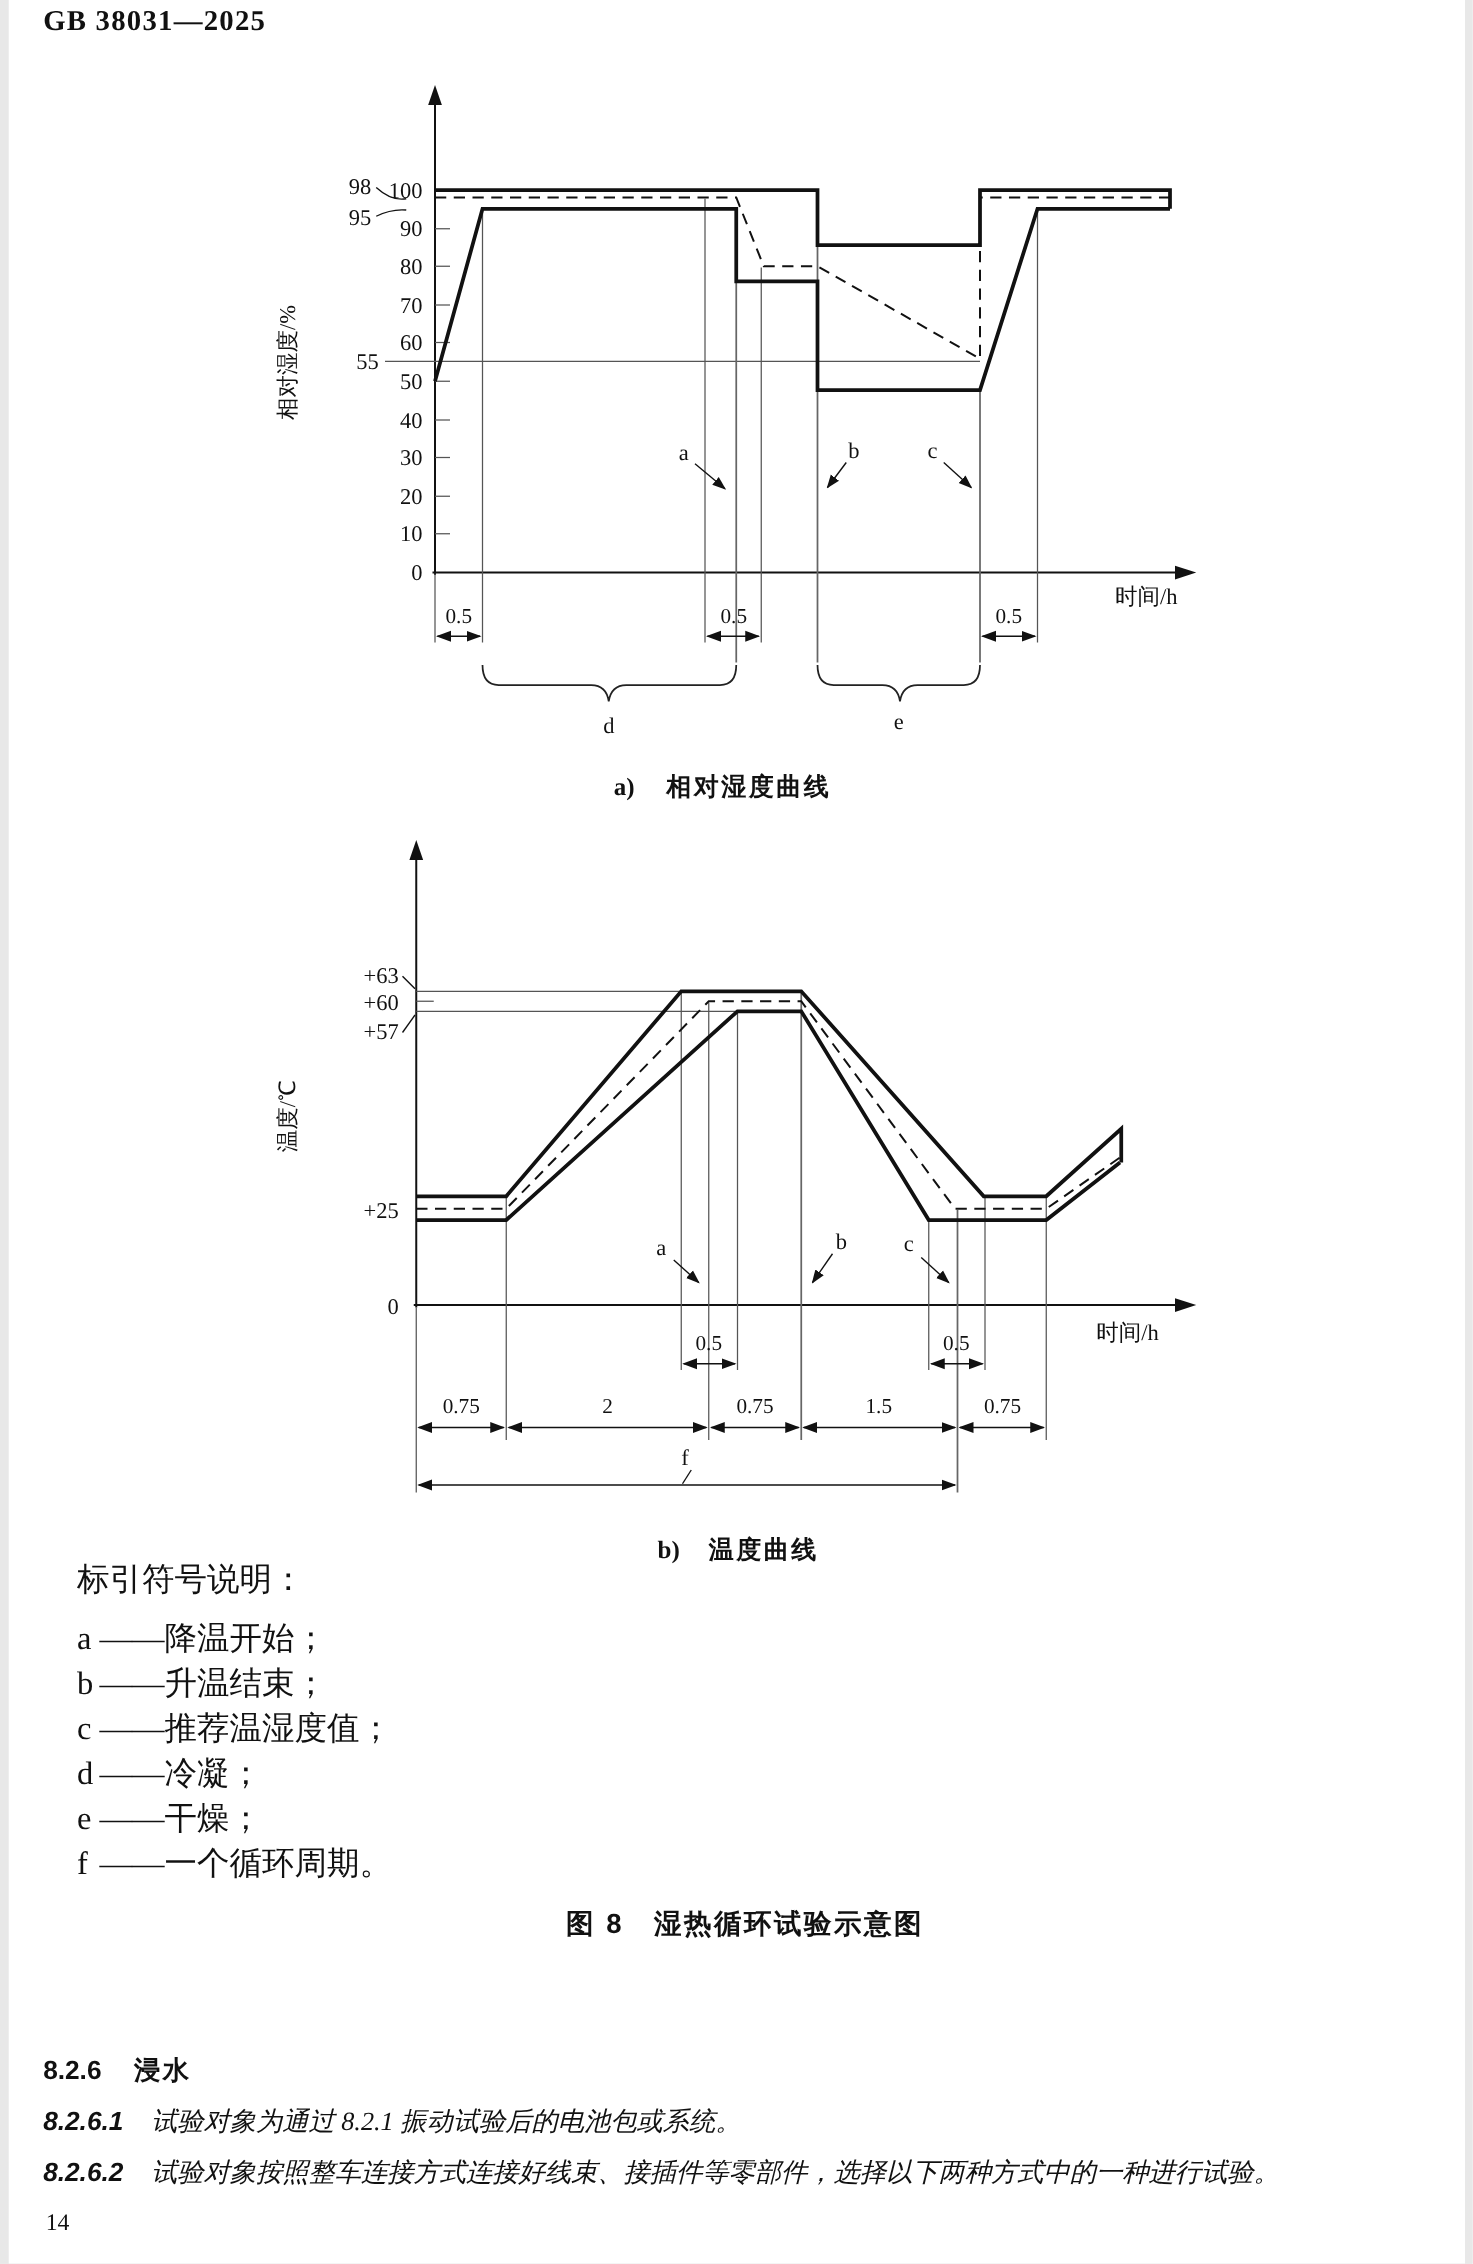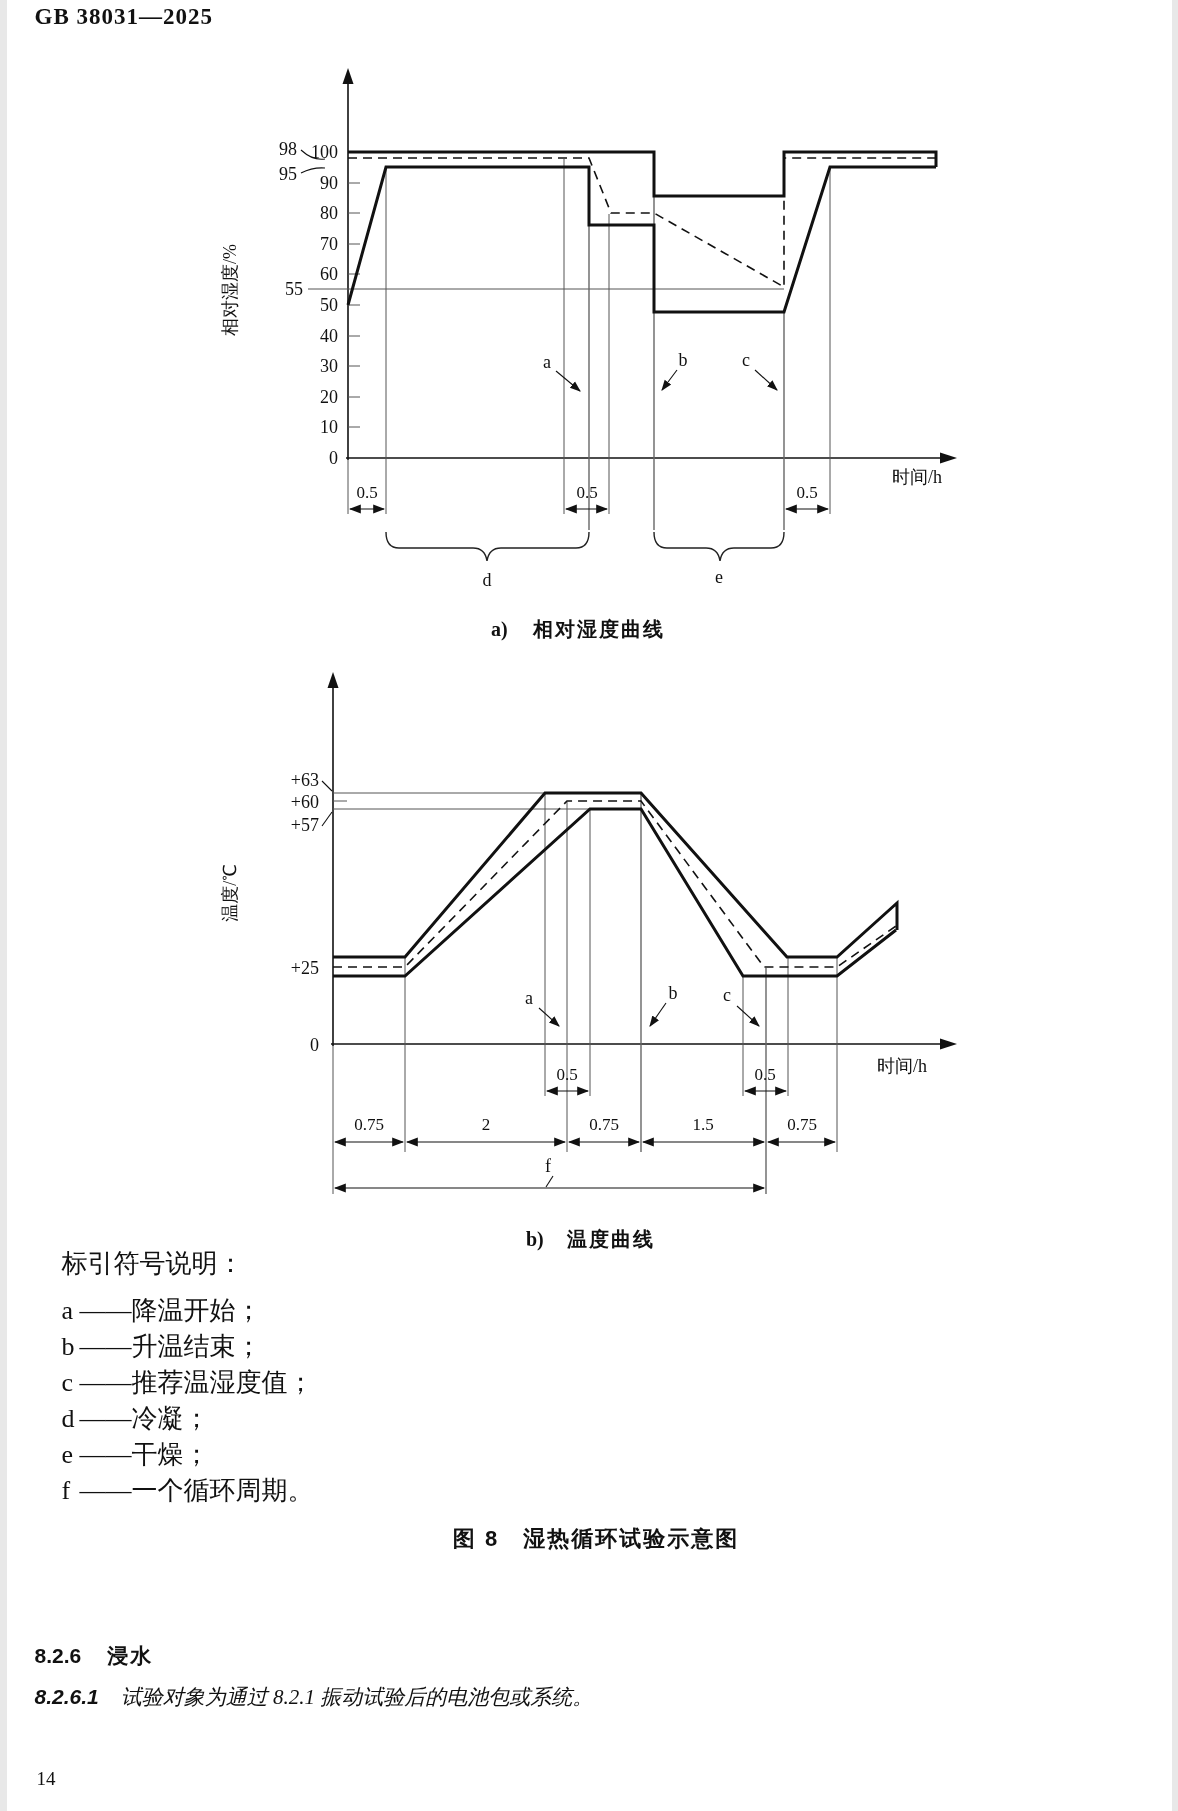--- a/index.html
+++ b/index.html
@@ -216,15 +216,18 @@
     <div class="legend-item"><span class="sym">e</span><span>——</span><span>干燥；</span></div>
     <div class="legend-item"><span class="sym">f</span><span>——</span><span>一个循环周期。</span></div>
   </div>
 
   <div class="sec-h">
     <span>8.2.6</span><span class="ttl">浸水</span>
   </div>
   <p class="para p1">
     <span class="num">8.2.6.1</span><span>试验对象为通过 8.2.1 振动试验后的电池包或系统。</span>
   </p>
+  <p class="para p2">
+    <span class="num">8.2.6.2</span><span>试验对象按照整车连接方式连接好线束、接插件等零部件，选择以下两种方式中的一种进行试验。</span>
+  </p>
 
   <div class="pageno">14</div>
 </div>
 
 </body></html>

